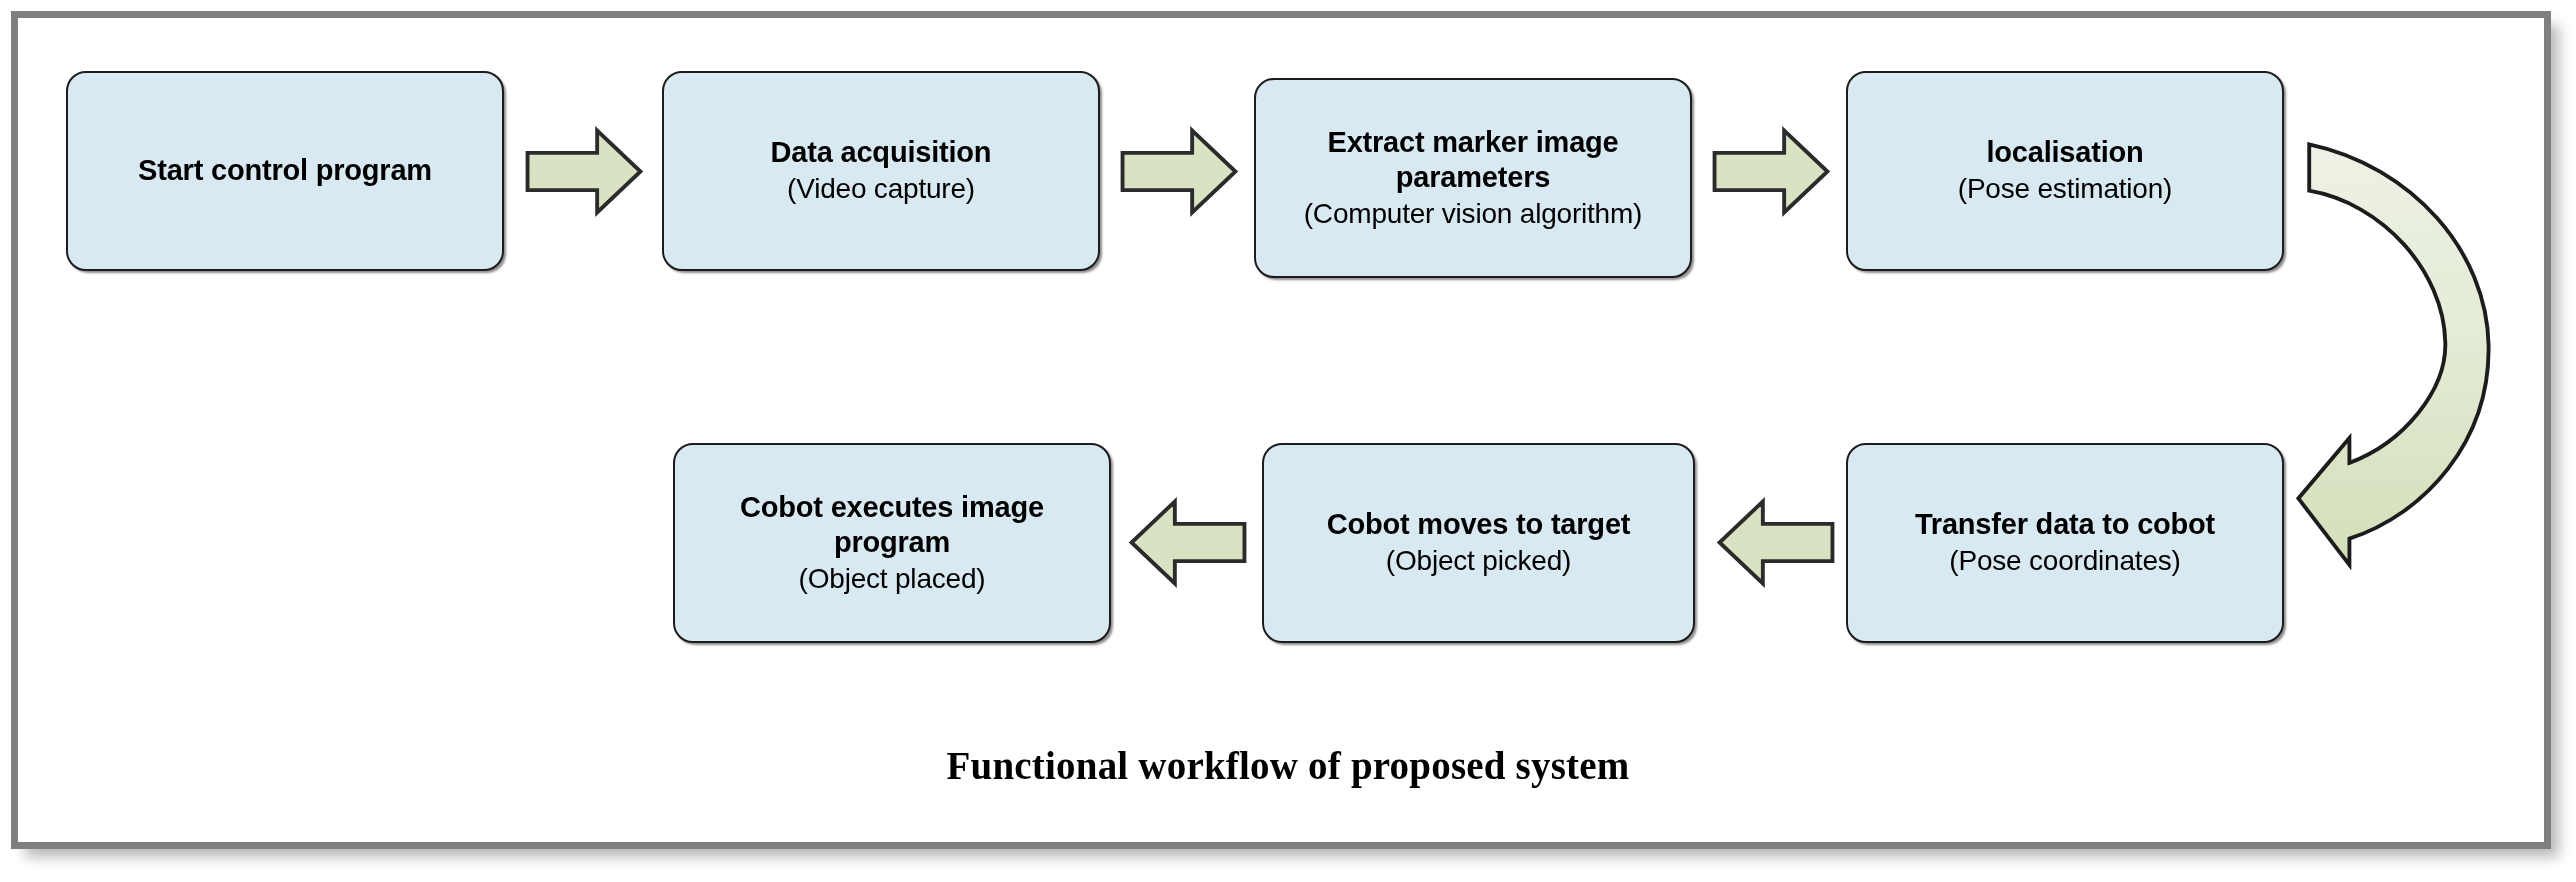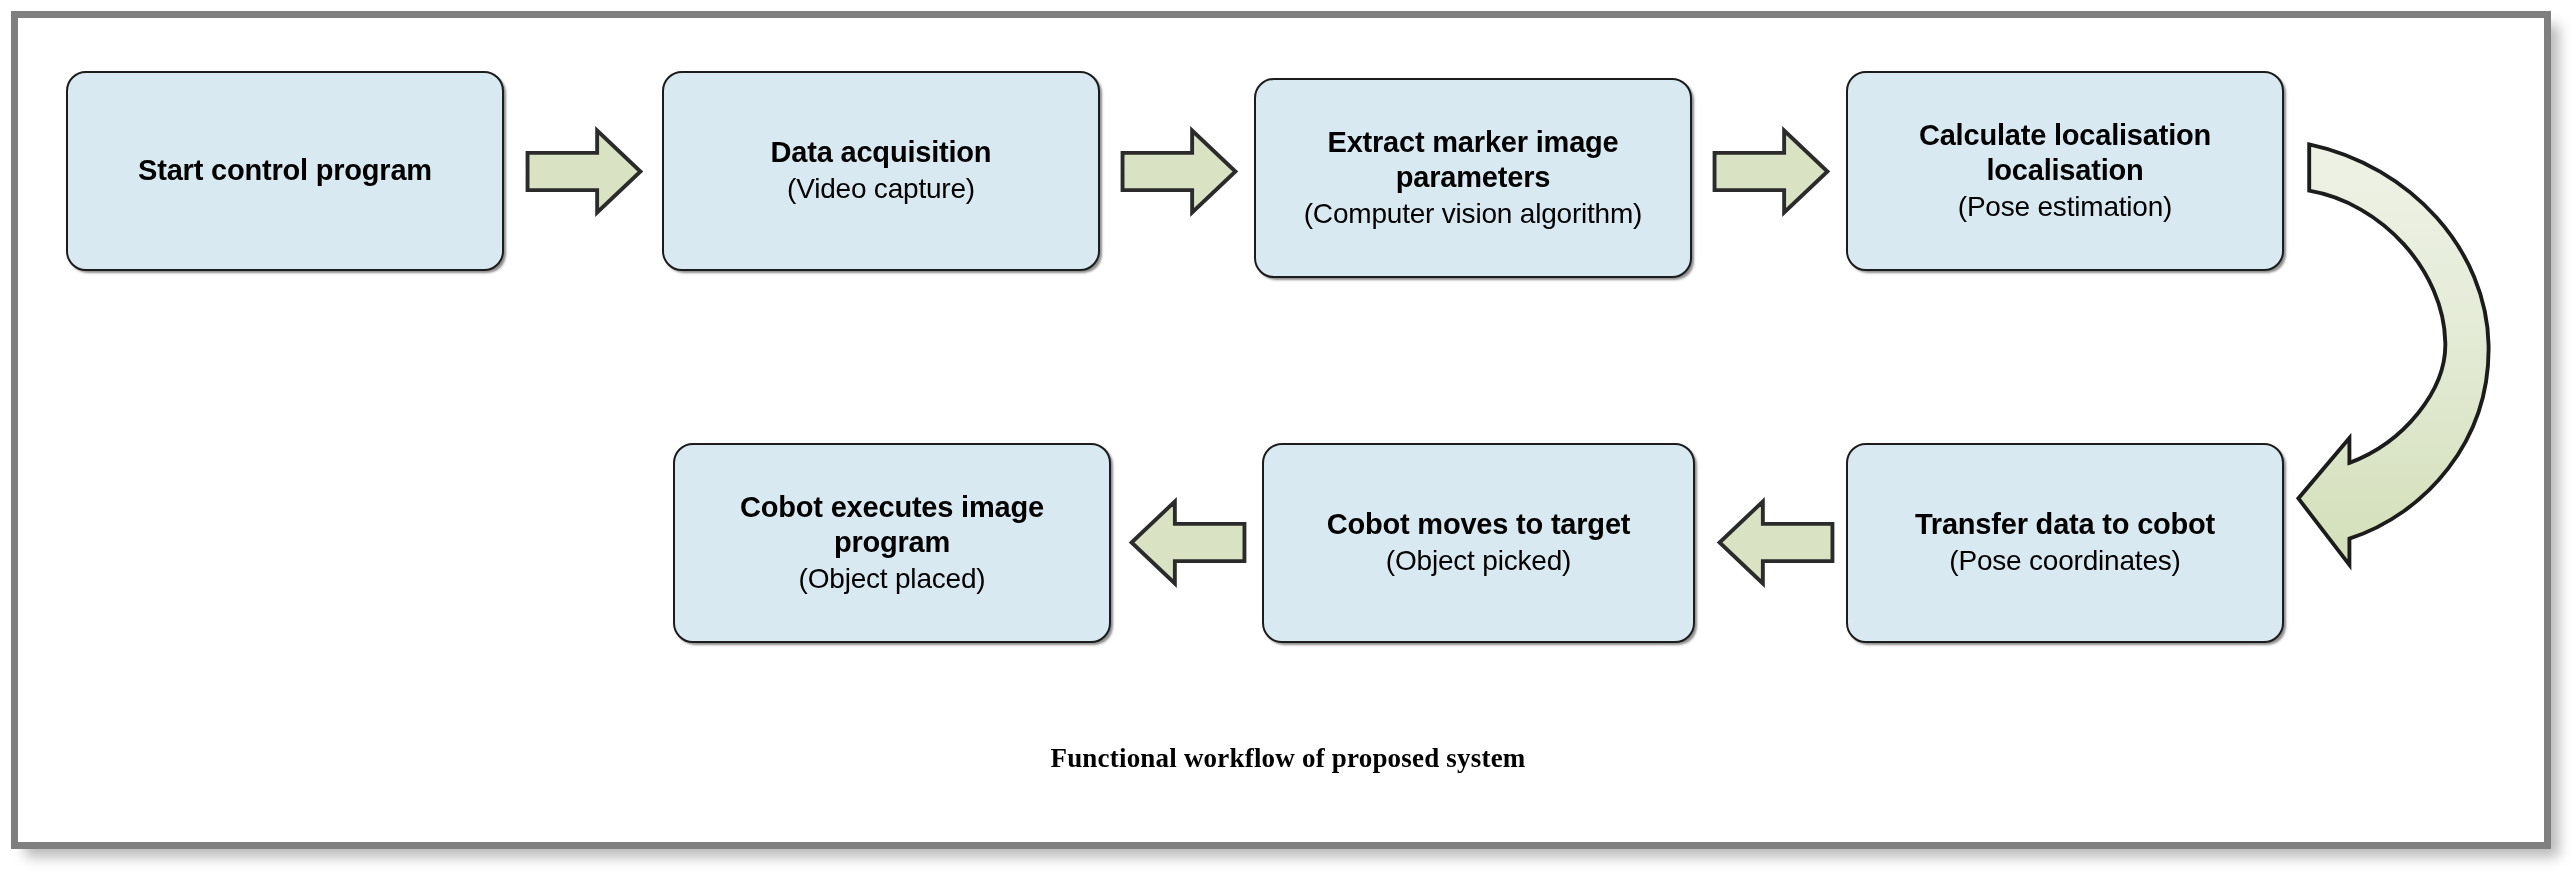--- a/index.html
+++ b/index.html
@@ -89,21 +89,21 @@
 
   
   #figure-caption {
     position: absolute;
     left: 0;
     top: 743px;
     width: 2576px;
     text-align: center;
     font-family: "Liberation Serif", serif;
     font-weight: bold;
-    font-size: 27px;
+    font-size: 39px;
     color: #000000;
     letter-spacing: 0.2px;
   }
 </style>
 </head>
 <body>
 
 <div id="figure-root">
 
   <div id="figure-frame"></div>
@@ -119,21 +119,20 @@
       <div class="node-sub">(Video capture)</div>
     </div>
 
     <div class="node" style="left:1254px; top:71px; width:438px; height:200px;margin-top:7px;">
       <div class="node-title">Extract marker image</div>
       <div class="node-title">parameters</div>
       <div class="node-sub">(Computer vision algorithm)</div>
     </div>
 
     <div class="node" style="left:1846px; top:71px; width:438px; height:200px;">
-      <div class="node-title">Calculate localisation</div>
       <div class="node-title">localisation</div>
       <div class="node-sub">(Pose estimation)</div>
     </div>
 
     <div class="node" style="left:673px; top:443px; width:438px; height:200px;">
       <div class="node-title">Cobot executes image</div>
       <div class="node-title">program</div>
       <div class="node-sub">(Object placed)</div>
     </div>
 

